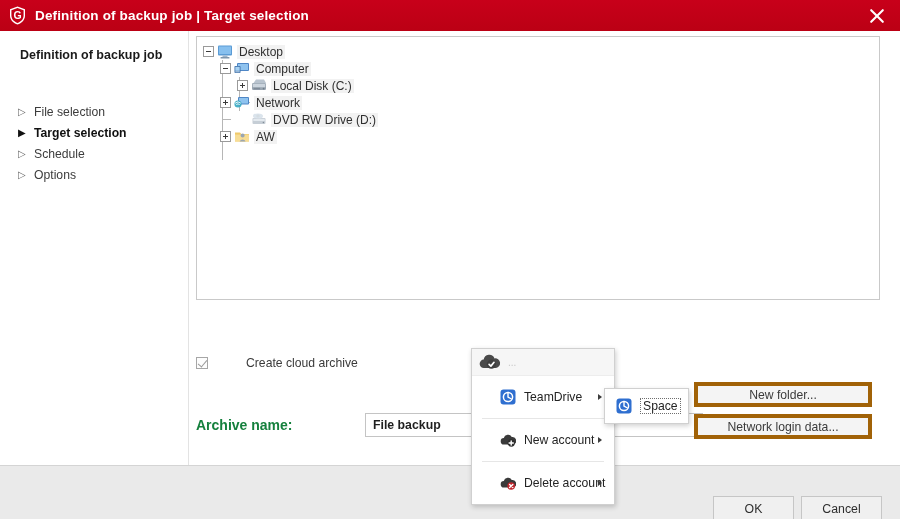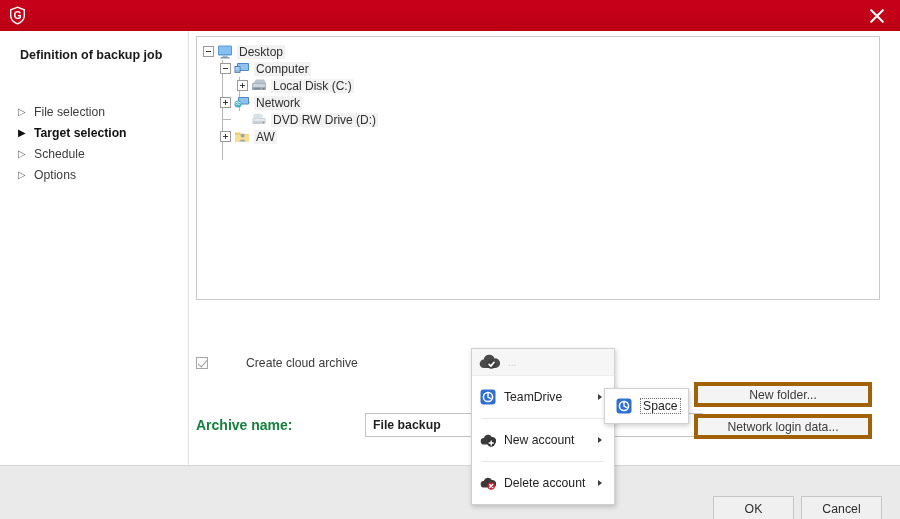--- a/index.html
+++ b/index.html
@@ -373,21 +373,21 @@
   .ctx-header-icon svg { display: block; }
   .ctx-header-text {
     font-size: 10px;
     color: #c8c8c8;
     white-space: nowrap;
   }
   .ctx-item {
     height: 42px;
     display: flex;
     align-items: center;
-    padding-left: 8px;
+    padding-left: 28px;
     position: relative;
     cursor: pointer;
     box-sizing: border-box;
   }
   .ctx-icon {
     width: 16px;
     height: 16px;
     flex: none;
     margin-right: 8px;
   }
@@ -443,20 +443,21 @@
 <div class="app-window">
 
   <div class="titlebar">
     <div class="shield-icon">
       <svg width="17" height="19" viewBox="0 0 17 19">
         <path d="M8.5 0.6 L16 3.2 V9.5 C16 14 12.6 17.2 8.5 18.6 C4.4 17.2 1 14 1 9.5 V3.2 Z" fill="#ffffff"></path>
         <path d="M8.5 2.0 L14.6 4.2 V9.6 C14.6 13.3 11.8 15.9 8.5 17.1 C5.2 15.9 2.4 13.3 2.4 9.6 V4.2 Z" fill="#c20016"></path>
         <text x="8.5" y="13.4" font-family="Liberation Sans, sans-serif" font-size="10.5" font-weight="bold" fill="#ffffff" text-anchor="middle">G</text>
       </svg>
     </div>
+    <div class="title-text">Definition of backup job | Target selection</div>
     <div class="close-btn">
       <svg width="16" height="16" viewBox="0 0 16 16">
         <path d="M2.2 2.2 L13.8 13.8 M13.8 2.2 L2.2 13.8" stroke="#ffffff" stroke-width="2.1" stroke-linecap="round"></path>
       </svg>
     </div>
   </div>
 
   <div class="content">
 
     <div class="sidebar">

